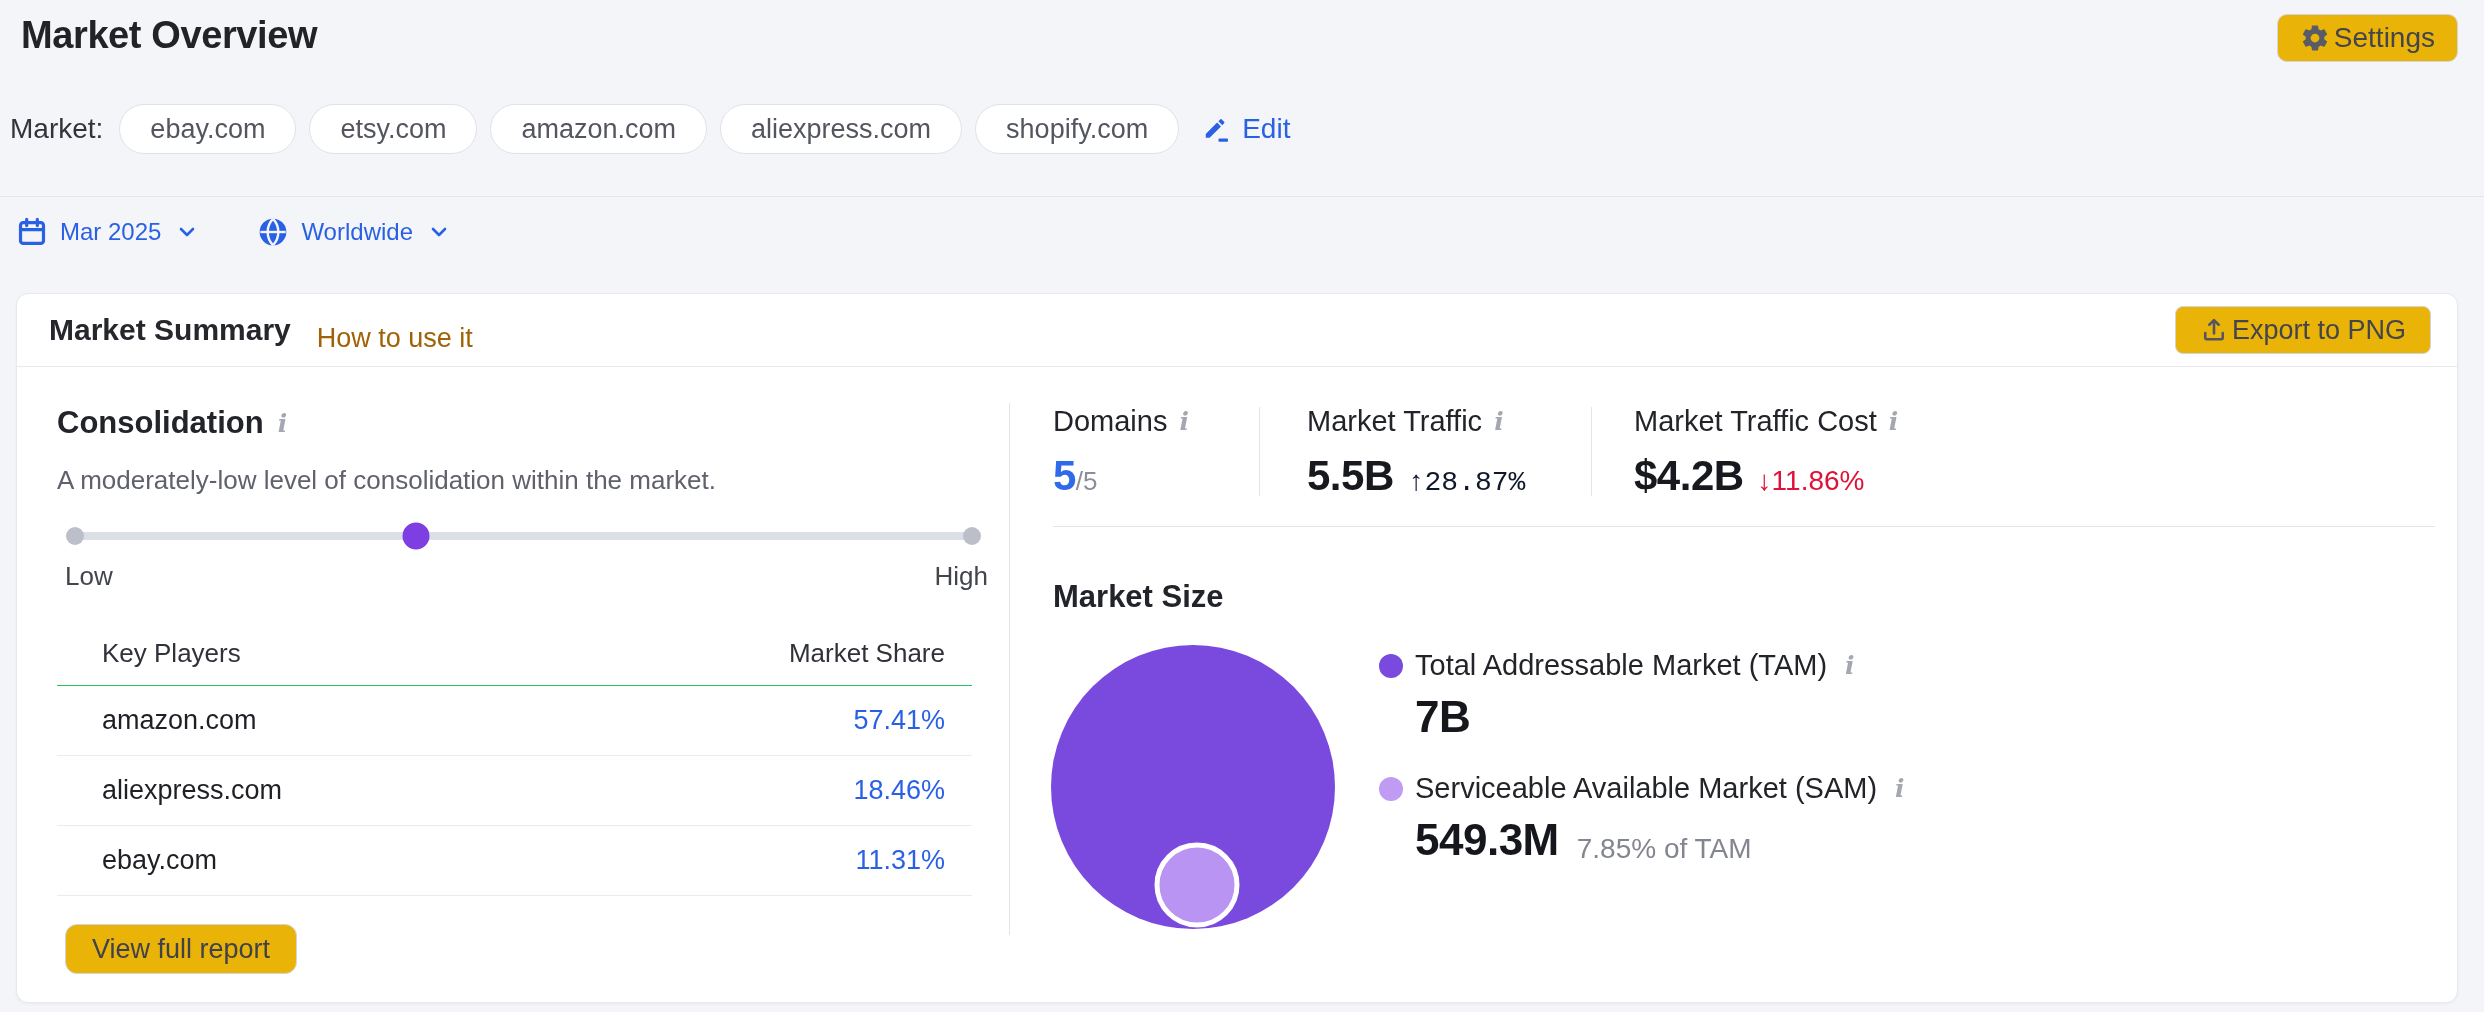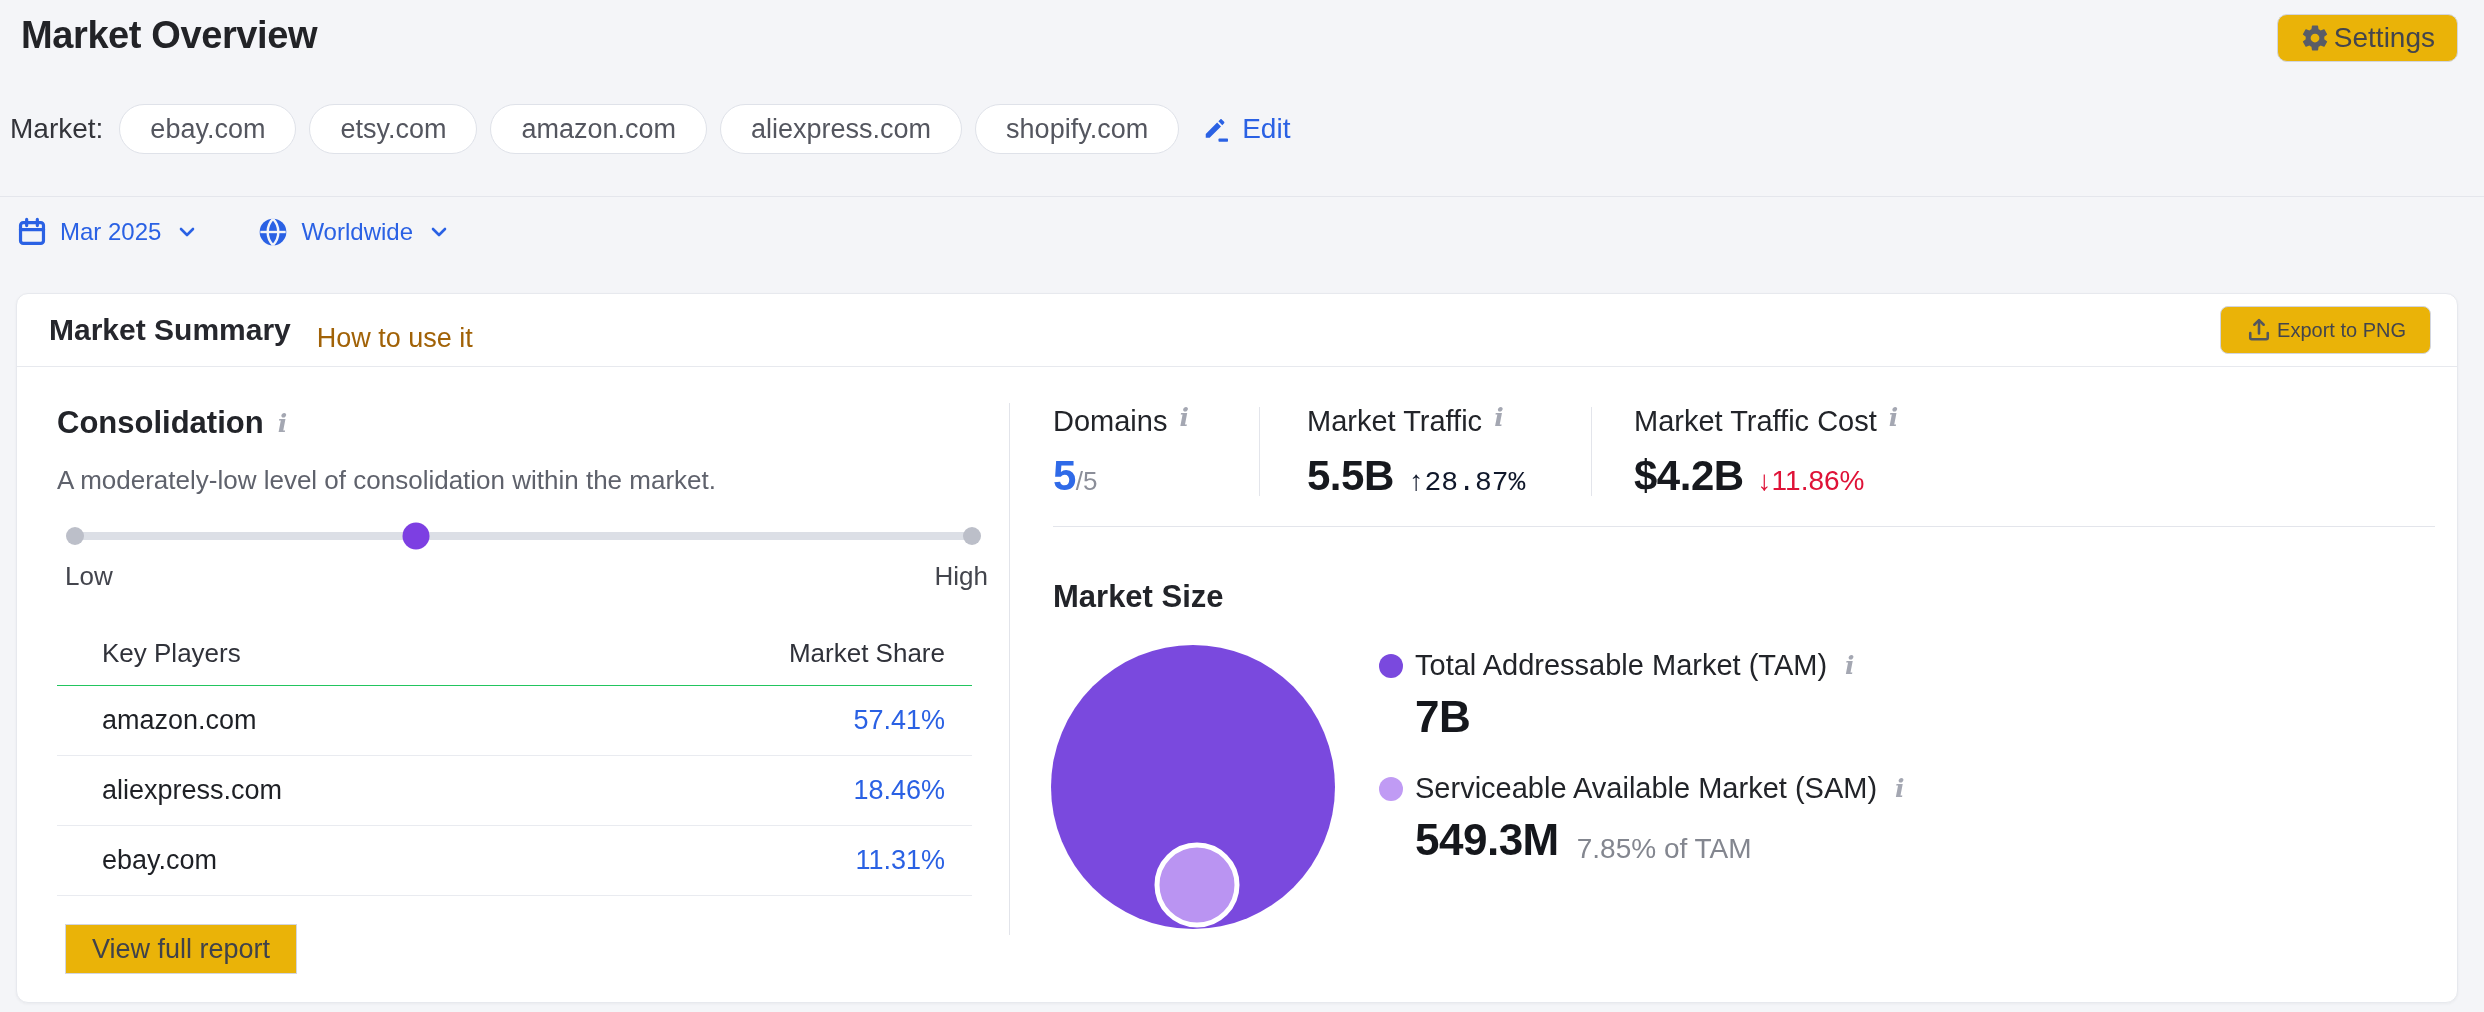--- a/index.html
+++ b/index.html
@@ -30,21 +30,21 @@
   .filters-row { display:flex; align-items:center; gap:58px; margin:12px 0 0 16px; height:46px; }
   .selector { display:inline-flex; align-items:center; gap:12px; color:#2a61e4; font-size:24px; cursor:pointer; background:none; border:0; font-family:inherit; padding:0; }
   .selector svg.lead { width:32px; height:32px; }
   .selector svg.chev { width:24px; height:24px; margin-left:2px; }
 
   
   .card { margin:38px 26px 0 16px; height:710px; background:#fff; border:1px solid #e7e9ee; border-radius:12px; box-shadow:0 1px 3px rgba(30,35,60,.05); }
   .card-header { display:flex; align-items:center; height:73px; padding:0 26px 0 32px; border-bottom:1px solid #e7e9ee; }
   .card-title { font-size:30px; font-weight:700; color:#26272d; margin:0; }
   .help-link { margin-left:26px; font-size:27px; color:#a16207; text-decoration:none; cursor:pointer;margin-top:16px; }
-  .export-btn { margin-left:auto; height:48px; padding:0 24px; border-radius:8px; font-size:20px; }
+  .export-btn { margin-left:auto; height:48px; padding:0 24px; border-radius:8px; font-size:27px; }
   .export-btn svg { width:28px; height:28px; stroke:#54565e; fill:none; stroke-width:2.2; stroke-linecap:round; stroke-linejoin:round; }
 
   .card-body { position:relative; display:flex; height:635px; }
   .col-divider { position:absolute; left:992px; top:36px; height:532px; width:1px; background:#e2e4ea; }
 
   
   .left-col { width:992px; padding:38px 0 0 40px; }
   .section-title { display:flex; align-items:center; gap:14px; font-size:31px; font-weight:700; color:#222429; margin:0; }
   .info-i { font-family:"DejaVu Serif",serif; font-style:italic; font-weight:700; font-size:25px; color:#a4a7b2; line-height:1; }
   .consol-desc { margin:24px 0 0; font-size:26px; color:#5f626c; }
@@ -55,31 +55,31 @@
   .slider-dot.left { left:-9px; } .slider-dot.right { right:-9px; }
   .slider-handle { position:absolute; width:27px; height:27px; border-radius:50%; background:#7d3fe2; top:50%; transform:translate(-50%,-50%); cursor:pointer; }
   .slider-labels { display:flex; justify-content:space-between; width:923px; margin:12px 0 0 8px; font-size:26px; color:#43454d; }
 
   .kp-table { width:915px; margin-top:32px; border-collapse:collapse; }
   .kp-table th { font-size:26px; font-weight:400; color:#30323a; text-align:left; padding:14px 0 16px 45px; border-bottom:1px solid #22c55e; }
   .kp-table th.num, .kp-table td.num { text-align:right; padding-right:27px; padding-left:0; }
   .kp-table td { font-size:27px; color:#1e2025; padding:19px 0 19px 45px; border-bottom:1px solid #e9ebf0; }
   .kp-table td.num { color:#2a61e4; cursor:pointer; }
 
-  .view-report-btn { margin:28px 0 0 8px; height:50px; padding:0 26px; border-radius:0; font-size:27px; color:#3f424b; }
+  .view-report-btn { margin:28px 0 0 8px; height:50px; padding:0 26px; border-radius:12px; font-size:27px; color:#3f424b; }
 
   
   .right-col { flex:1; padding:38px 22px 0 44px; }
   .stats-row { display:flex; }
   .stat { }
   .stat-1 { width:206px; }
   .stat-2 { width:331px; padding-left:47px; }
   .stat-3 { flex:1; padding-left:42px; }
   .stat-vdiv { width:1px; background:#e3e5eb; margin:2px 0 4px; }
-  .stat-label { display:flex; align-items:flex-start; gap:12px; font-size:29px; color:#222429; }
+  .stat-label { display:flex; align-items:center; gap:12px; font-size:29px; color:#222429; }
   .stat-value-row { display:flex; align-items:baseline; margin-top:14px; }
   .stat-value { font-size:42px; font-weight:700; color:#17191e; letter-spacing:-0.5px; }
   .stat-value.blue { color:#2f6ae8; }
   .stat-suffix { font-size:26px; color:#8b8e99; }
   .stat-change { font-size:28px; margin-left:14px; }
   .stat-change.up { color:#0f172a;font-family:Liberation Mono, monospace; }
   .stat-change.down { color:#df1237; }
 
   .right-divider { border:0; border-top:1px solid #e3e5eb; margin:26px 0 0; }
   .ms-title { font-size:31px; font-weight:700; color:#222429; margin:52px 0 0; }

